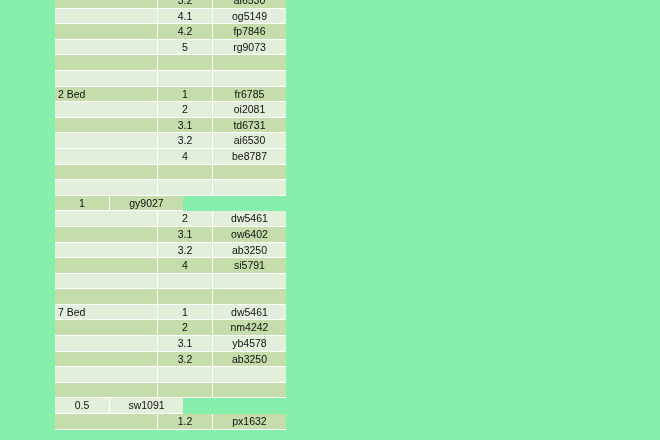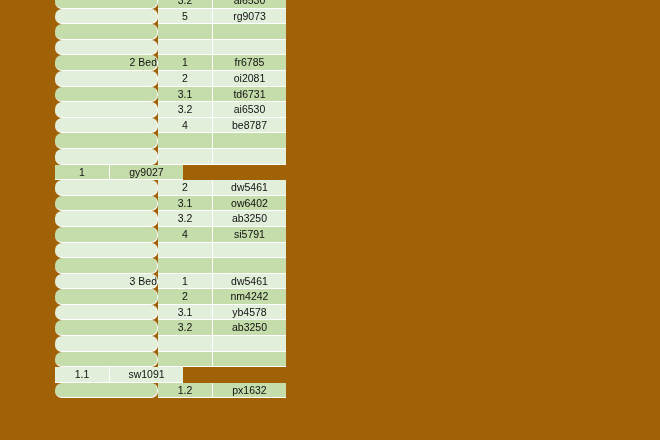--- a/index.html
+++ b/index.html
@@ -12,21 +12,21 @@
     height: 440px;
     background: #ffffff;
     font-family: "Liberation Sans", sans-serif;
     overflow: hidden;
   }
 
   #sheet {
     position: relative;
     width: 660px;
     height: 440px;
-    background: #a16207;
+    background: #86efac;
   }
 
   
   #table-viewport {
     position: absolute;
     left: 55px;
     top: 0px;
     width: 231px;
     height: 440px;
     overflow: hidden;
@@ -54,22 +54,21 @@
     color: #111111;
     border-right: 1.4px solid #ffffff;
     border-bottom: 1.4px solid #ffffff;
     overflow: hidden;
     white-space: nowrap;
   }
 
   .c-label {
     width: 103px;
     padding-left: 3px;
-    text-align: right;
-    border-radius: 7px;
+    text-align: left;
   }
   .c-num {
     width: 55px;
     text-align: center;
   }
   .c-code {
     width: 73px;
     text-align: center;
     border-right: none;
   }
@@ -84,20 +83,30 @@
 
   <div id="table-viewport">
     <div id="table-inner">
         <div class="row dark">
           <div class="cell c-label"></div>
           <div class="cell c-num">3.2</div>
           <div class="cell c-code">ai6530</div>
         </div>
         <div class="row light">
           <div class="cell c-label"></div>
+          <div class="cell c-num">4.1</div>
+          <div class="cell c-code">og5149</div>
+        </div>
+        <div class="row dark">
+          <div class="cell c-label"></div>
+          <div class="cell c-num">4.2</div>
+          <div class="cell c-code">fp7846</div>
+        </div>
+        <div class="row light">
+          <div class="cell c-label"></div>
           <div class="cell c-num">5</div>
           <div class="cell c-code">rg9073</div>
         </div>
         <div class="row dark">
           <div class="cell c-label"></div>
           <div class="cell c-num"></div>
           <div class="cell c-code"></div>
         </div>
         <div class="row light">
           <div class="cell c-label"></div>
@@ -167,21 +176,21 @@
           <div class="cell c-label"></div>
           <div class="cell c-num"></div>
           <div class="cell c-code"></div>
         </div>
         <div class="row dark">
           <div class="cell c-label"></div>
           <div class="cell c-num"></div>
           <div class="cell c-code"></div>
         </div>
         <div class="row light">
-          <div class="cell c-label">3 Bed</div>
+          <div class="cell c-label">7 Bed</div>
           <div class="cell c-num">1</div>
           <div class="cell c-code">dw5461</div>
         </div>
         <div class="row dark">
           <div class="cell c-label"></div>
           <div class="cell c-num">2</div>
           <div class="cell c-code">nm4242</div>
         </div>
         <div class="row light">
           <div class="cell c-label"></div>
@@ -197,21 +206,21 @@
           <div class="cell c-label"></div>
           <div class="cell c-num"></div>
           <div class="cell c-code"></div>
         </div>
         <div class="row dark">
           <div class="cell c-label"></div>
           <div class="cell c-num"></div>
           <div class="cell c-code"></div>
         </div>
         <div class="row light">
-          <div class="cell c-num">1.1</div>
+          <div class="cell c-num">0.5</div>
           <div class="cell c-code">sw1091</div>
         </div>
         <div class="row dark">
           <div class="cell c-label"></div>
           <div class="cell c-num">1.2</div>
           <div class="cell c-code">px1632</div>
         </div>
       </div>
   </div>
 

